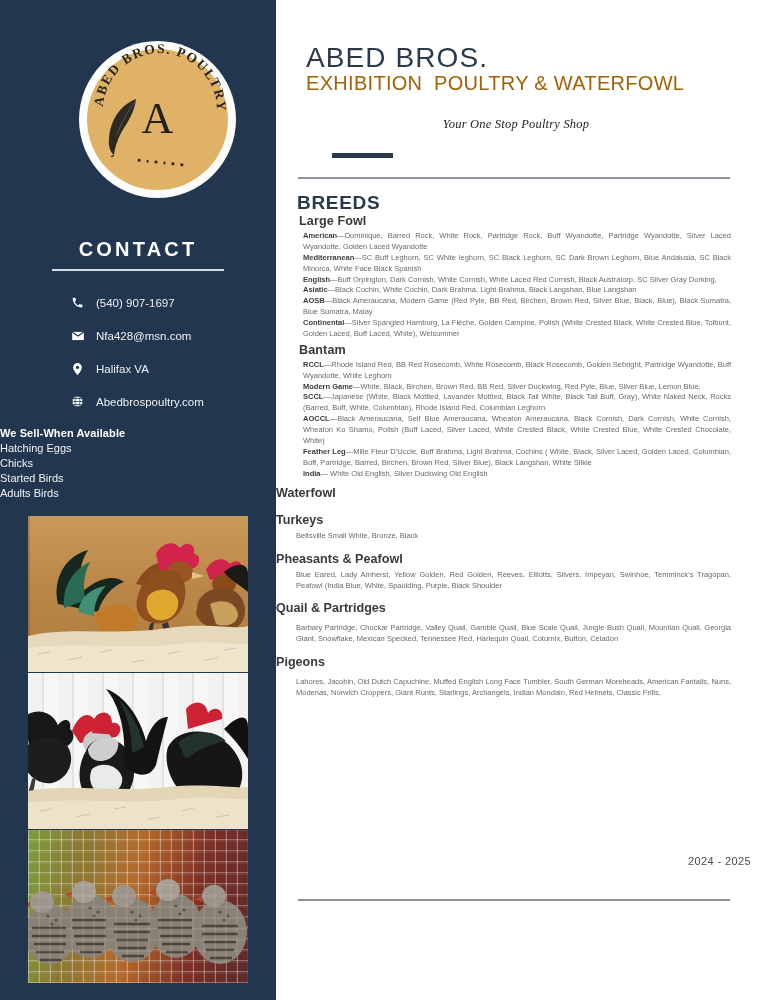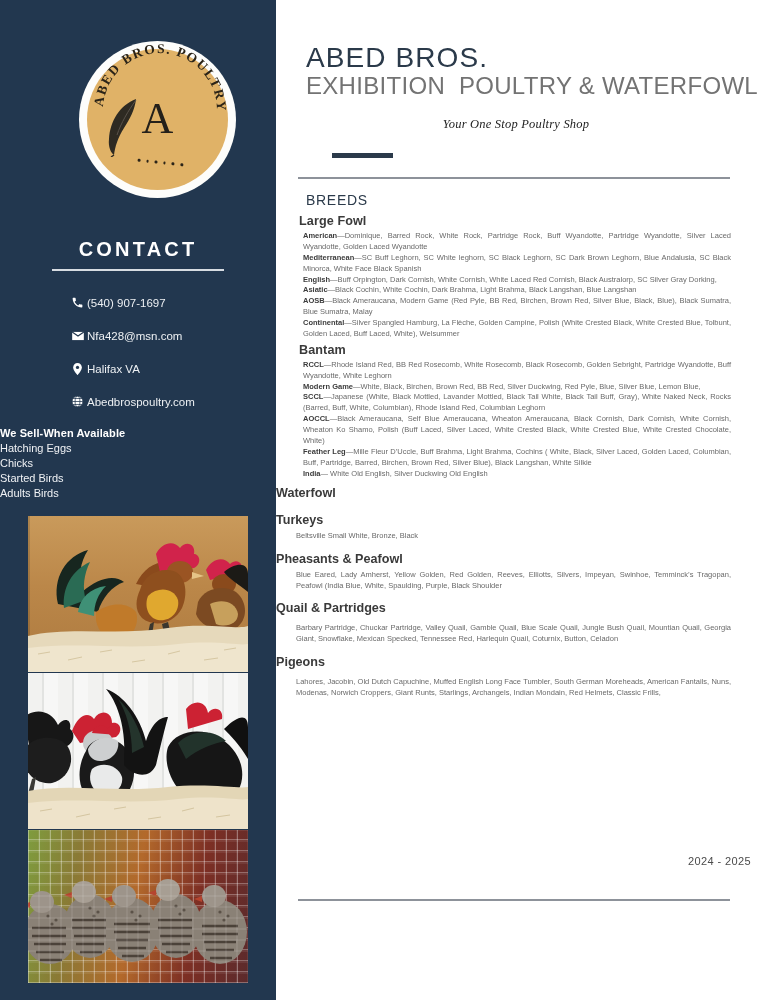--- a/index.html
+++ b/index.html
@@ -110,21 +110,21 @@
   }
   .contact-ico {
     width: 19px;
     flex: 0 0 19px;
     display: flex;
     align-items: center;
     justify-content: center;
     color: #ffffff;
   }
   .contact-ico svg { display: block; }
-  .contact-txt { }
+  .contact-txt { margin-left: 9px; }
 
   
   #sell-block {
     position: absolute;
     left: 0; top: 427px;
     width: 276px;
     text-align: left;
     color: #ffffff;
   }
   .sell-head { font-size: 11px; font-weight: bold; letter-spacing: .1px; }
@@ -178,23 +178,23 @@
   }
 
   #brand { position: absolute; left: 30px; top: 42px; width: 450px; }
   .brand-1 {
     font-size: 28px;
     letter-spacing: 1.1px;
     color: #2b3a4a;
     font-weight: 400;
   }
   .brand-2 {
-    font-size: 24px;
+    font-size: 20px;
     letter-spacing: .3px;
-    color: #737373;
+    color: #a16207;
     margin-top: -2px;
     white-space: pre;
   }
   .tagline {
     position: absolute;
     left: 30px; top: 117px;
     width: 420px;
     text-align: center;
     font-family: "Liberation Serif", serif;
     font-style: italic;
@@ -210,23 +210,23 @@
   }
   .hdr-rule {
     position: absolute;
     left: 22px; top: 177px;
     width: 432px; height: 1.6px;
     background: #8d929a;
   }
 
   .breeds-title {
     position: absolute;
-    left: 30px; top: 192px;
-    font-size: 14px;
-    font-weight: normal;
+    left: 21px; top: 192px;
+    font-size: 19px;
+    font-weight: bold;
     letter-spacing: .7px;
     color: #2b3a4a;
   }
 
   
   #breeds { position: absolute; left: 0; top: 214px; width: 501px; }
 
   .grp { margin: 0; }
   .grp-h {
     color: #3a3a3a;

